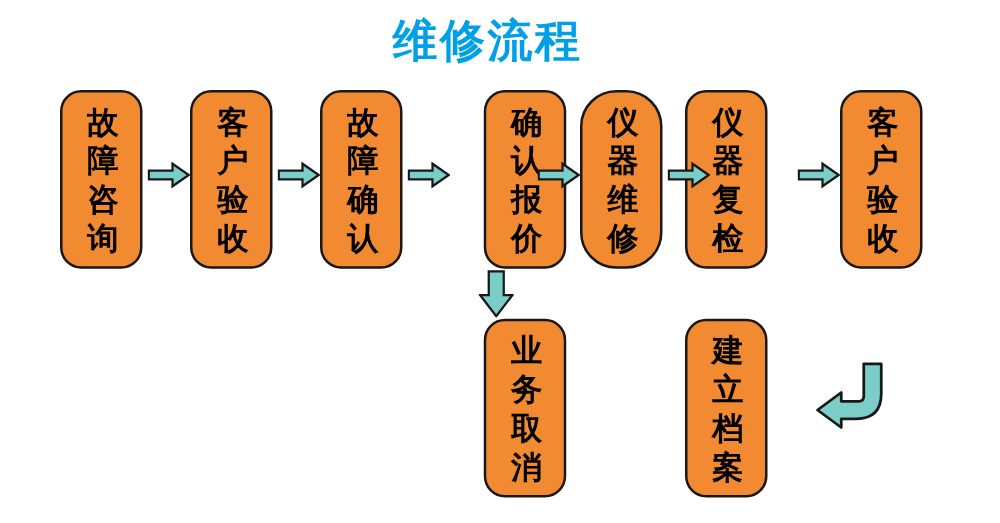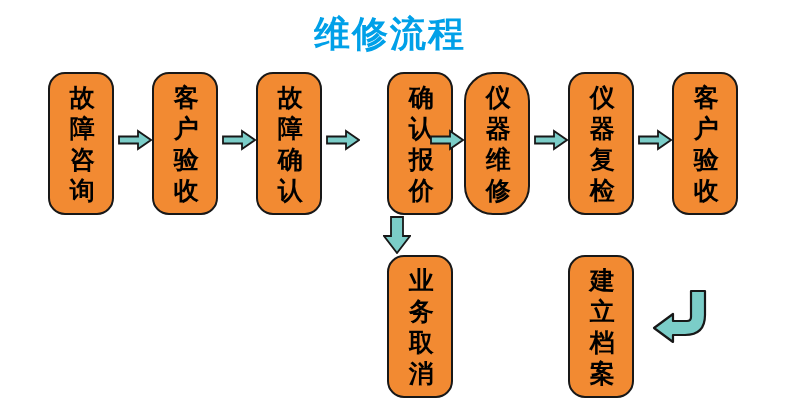--- a/index.html
+++ b/index.html
@@ -51,21 +51,21 @@
     word-break: break-all;
     white-space: normal;
   }
   .row-top { top: 72px; }
   .row-bottom { top: 255px; }
   .p1 { left: 48px; }
   .p2 { left: 152px; }
   .p3 { left: 256px; }
   .p4 { left: 360px; margin-left: 27px; }
   .p5 { left: 464px; border-radius: 29px; }
-  .p6 { left: 568px; }
+  .p6 { left: 548px; }
   .p7 { left: 672px; }
   .arrow {
     position: absolute;
     display: block;
   }
   .arrow-right { top: 129px; width: 34px; height: 22px; }
   .ar1 { left: 118px; }
   .ar2 { left: 222px; }
   .ar3 { left: 326px; }
   .ar4 { left: 430px; }

